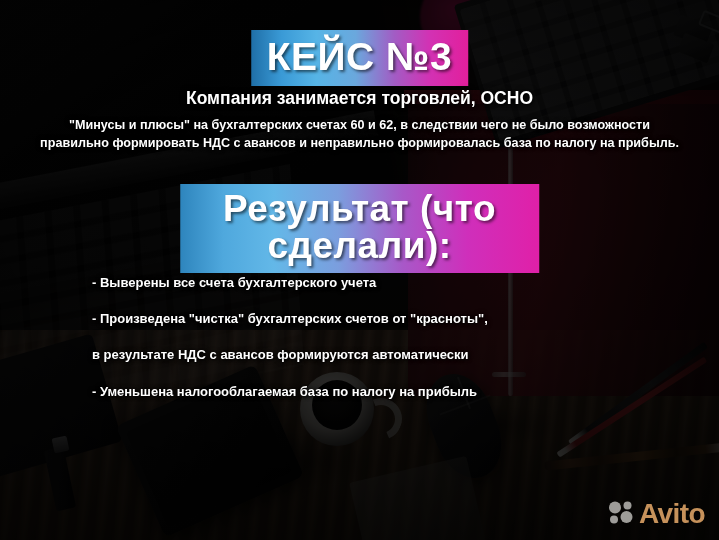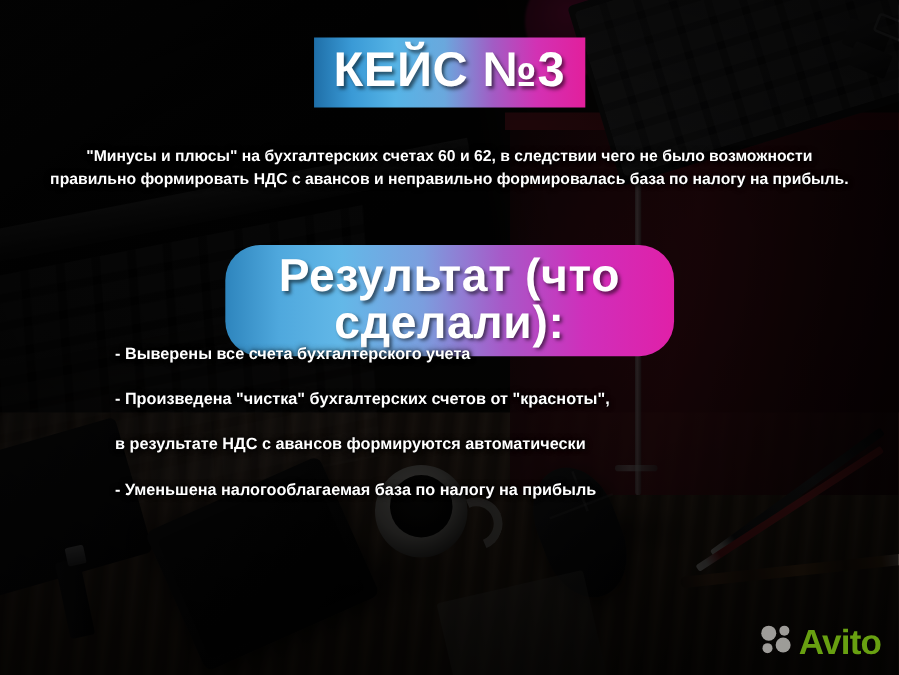--- a/index.html
+++ b/index.html
@@ -430,33 +430,32 @@
     font-weight: bold;
     color: #ffffff;
     line-height: 18px;
     text-shadow: 1px 1px 3px rgba(0,0,0,0.95), 0 0 5px rgba(0,0,0,0.85);
   }
   .paragraph .pline { display: block; white-space: nowrap; }
 
   .result-banner {
     position: absolute;
     left: 50%;
-    top: 196px;
+    top: 184px;
     transform: translateX(-50%);
     padding: 6px 14px 9px 14px;
     font-size: 37px;
     background: linear-gradient(90deg,
       #2e85bd 0%,
       #4fa8dd 12%,
       #63b8e8 26%,
       #7b9ede 44%,
       #a858c8 62%,
       #cf2fbb 80%,
       #e020a8 100%);
-    border-radius: 28px;
   }
 
   .bullets {
     position: absolute;
     left: 92px;
     top: 256px;
     text-align: left;
     font-size: 13px;
     font-weight: bold;
     color: #ffffff;
@@ -470,21 +469,21 @@
     position: absolute;
     right: 14px;
     bottom: 12px;
     display: flex;
     align-items: center;
     gap: 5px;
     opacity: 0.78;
   }
   .avito-dots { display: block; }
   .avito-word {
-    color: #84cc16;
+    color: #fdba74;
     font-size: 28px;
     font-weight: bold;
     letter-spacing: -0.6px;
     line-height: 1;
   }
 </style>
 </head>
 <body>
 
 <div id="poster">
@@ -534,20 +533,21 @@
     <div class="bg-pen"></div>
 
     <div class="bg-darken"></div>
     <div class="bg-scrim"></div>
   </div>
 
   <div class="content">
 
     <div class="banner title-banner">КЕЙС №3</div>
 
+    <div class="subtitle">Компания занимается торговлей, ОСНО</div>
 
     <div class="paragraph">
       <span class="pline">"Минусы и плюсы" на бухгалтерских счетах 60 и 62, в следствии чего не было возможности</span>
       <span class="pline">правильно формировать НДС с авансов и неправильно формировалась база по налогу на прибыль.</span>
     </div>
 
     <div class="banner result-banner">Результат (что сделали):</div>
 
     <div class="bullets">
       <span class="bline">- Выверены все счета бухгалтерского учета</span>

